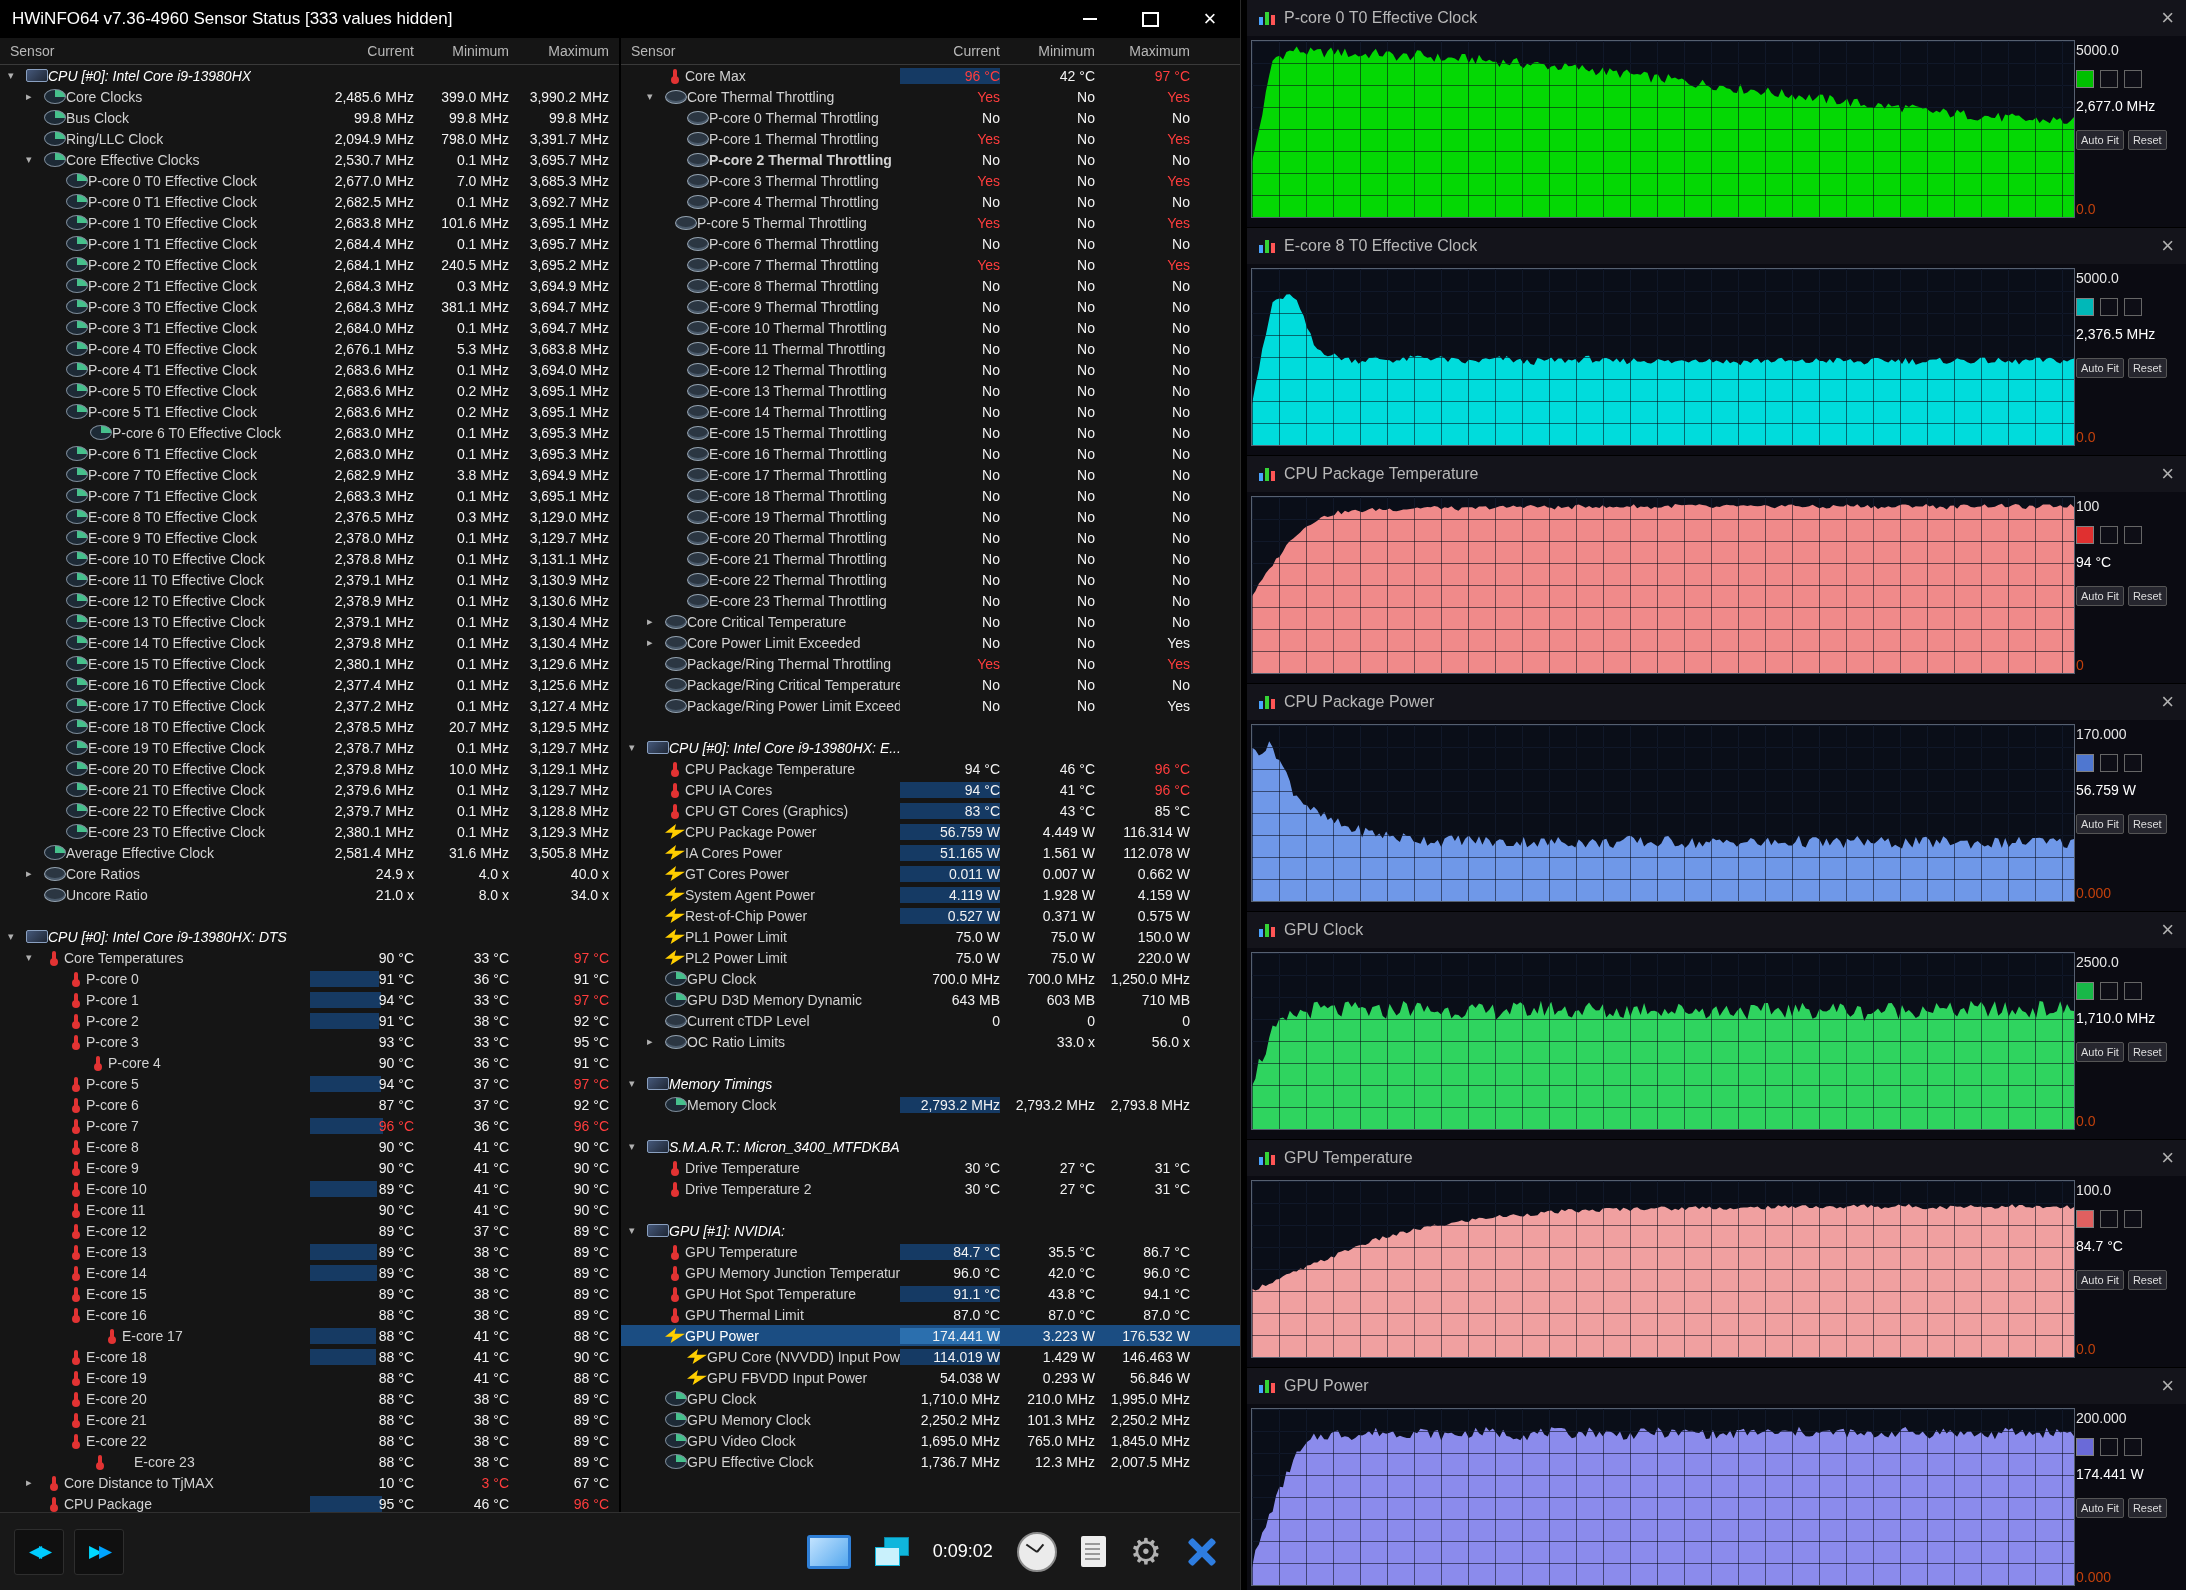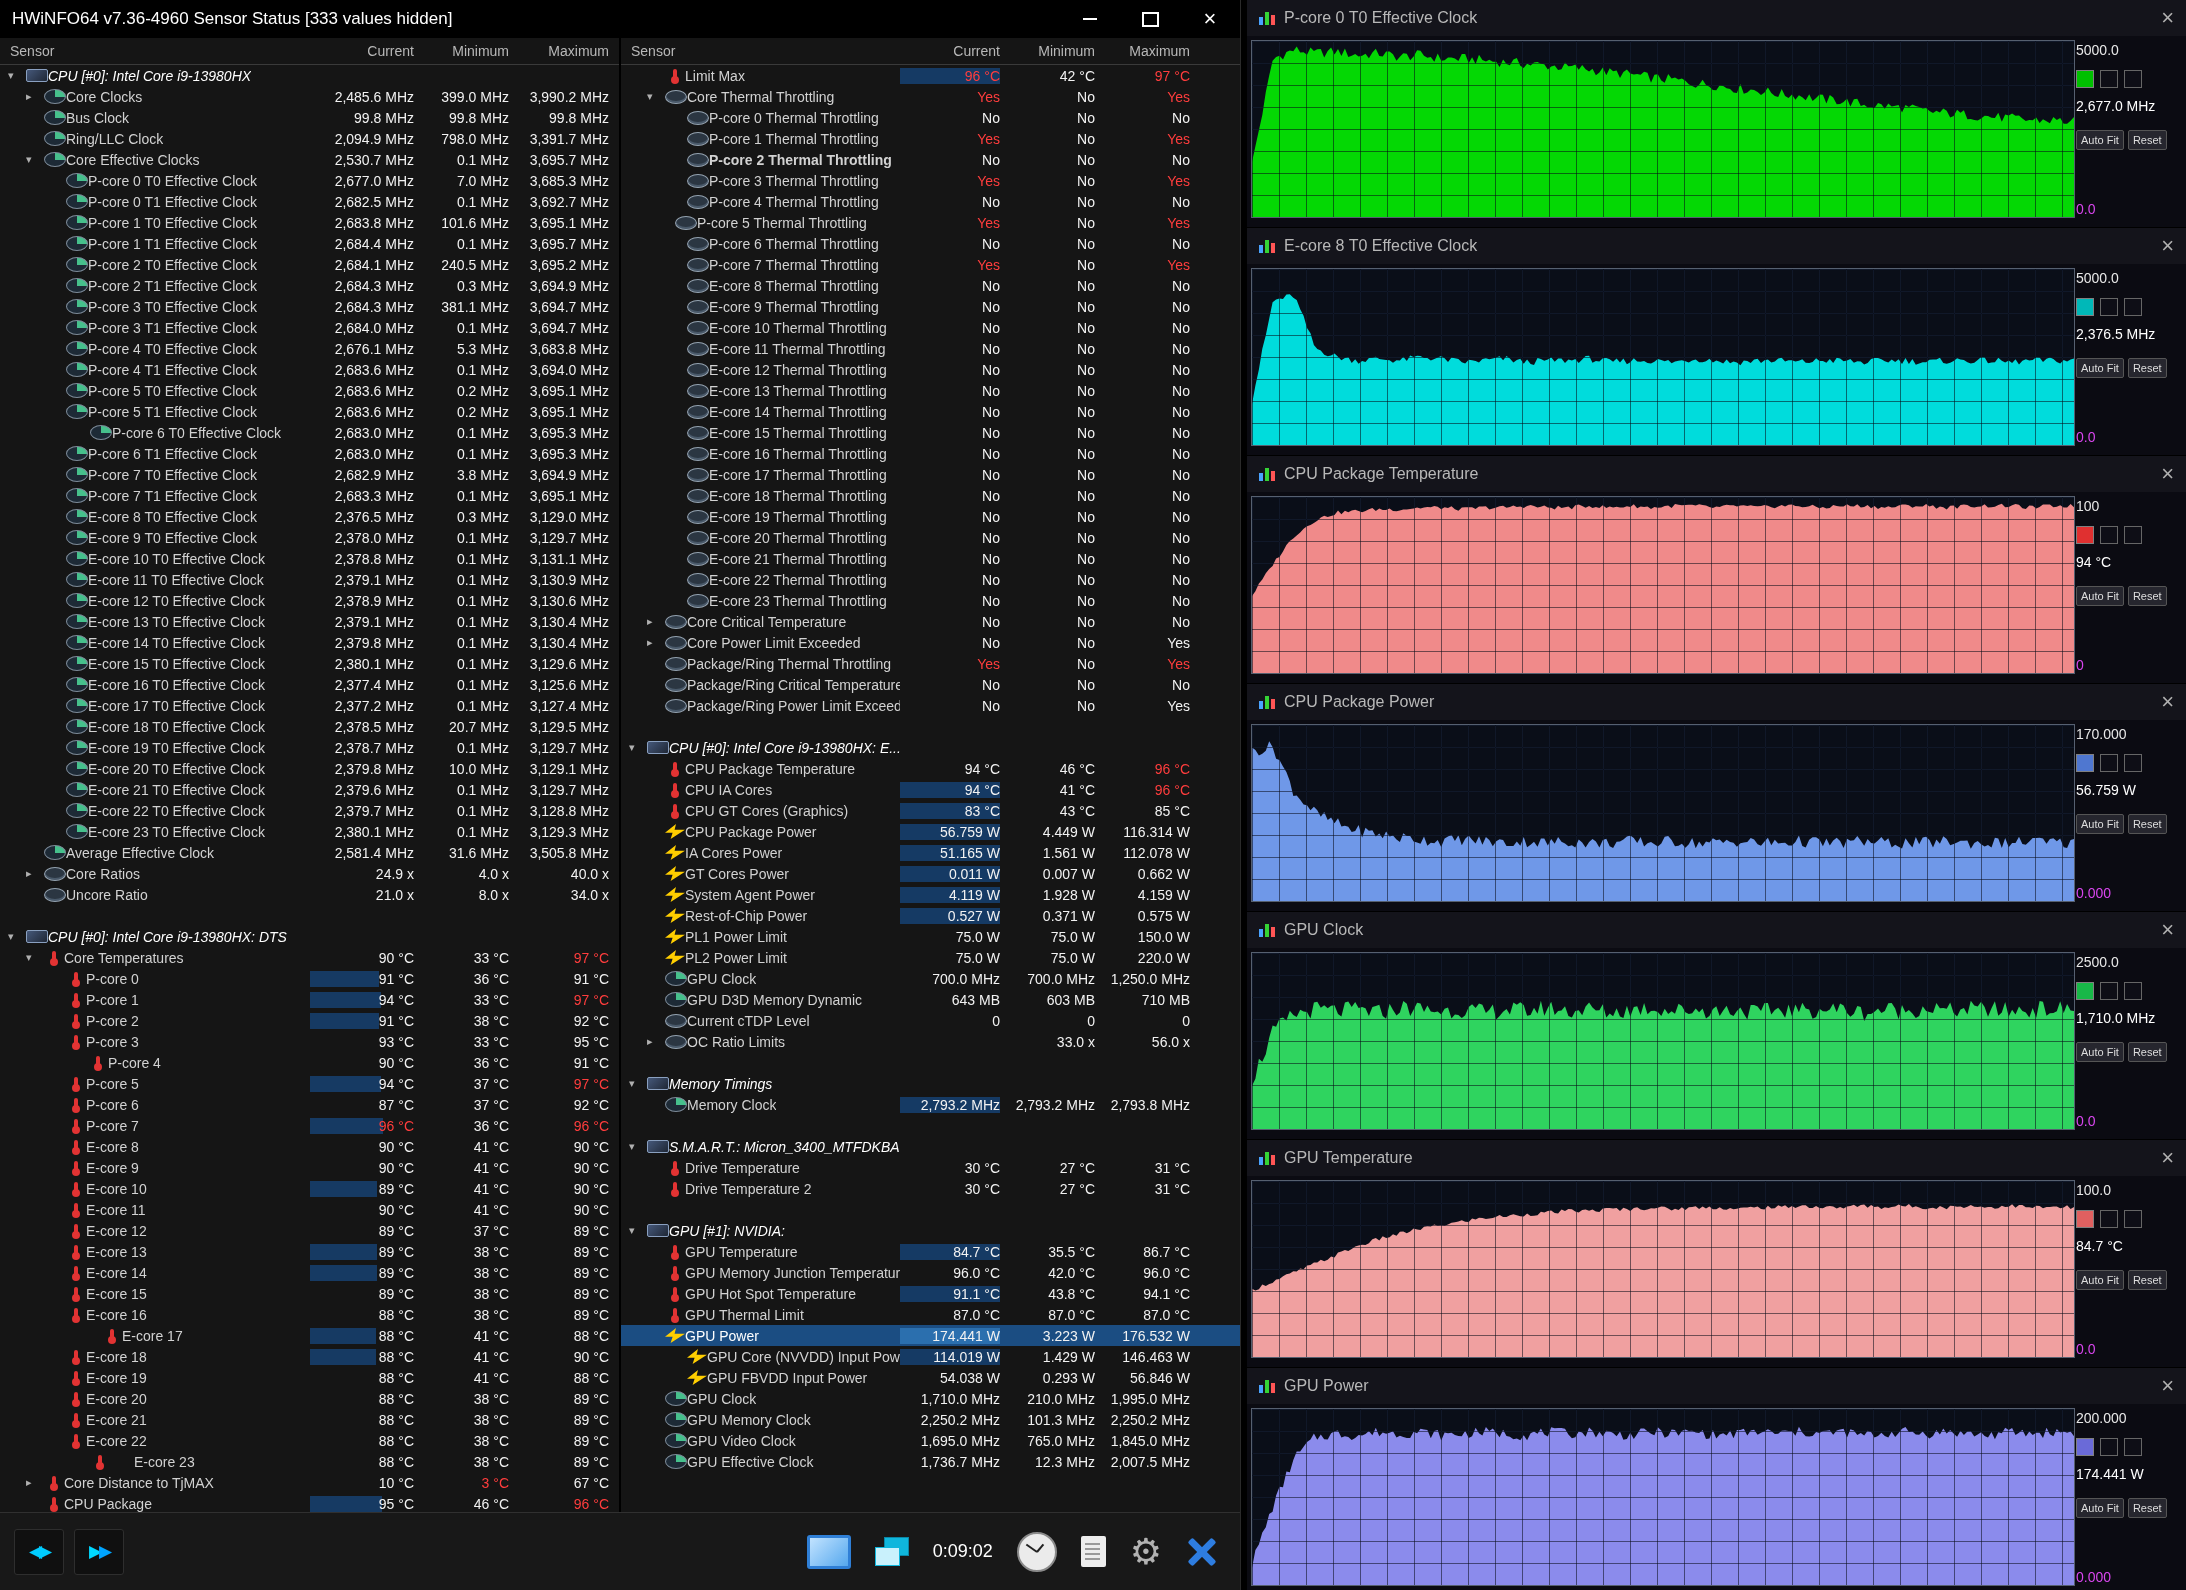--- a/index.html
+++ b/index.html
@@ -87,21 +87,21 @@
         background-image:repeating-linear-gradient(to right,rgba(6,10,22,.55) 0 1px,rgba(0,0,0,0) 1px 27px),
                          repeating-linear-gradient(to bottom,rgba(6,10,22,.55) 0 1px,rgba(0,0,0,0) 1px 22px);}
   .pside{position:absolute;right:0;top:38px;bottom:0;width:110px;padding:4px 0 0 8px;font-size:14px;}
   .ptop{color:#e8e8e8;}
   .pboxes{display:flex;gap:6px;margin-top:12px;}
   .swatch{width:16px;height:16px;border:1px solid #808080;display:block;}
   .cbox{width:16px;height:16px;border:1px solid #666;background:#0e0e16;display:block;}
   .pval{margin-top:10px;color:#fff;white-space:nowrap;}
   .pbtns{display:flex;gap:4px;margin-top:16px;}
   .pbtn{font-size:11px;padding:3px 4px;background:#26262e;color:#ddd;border:1px solid #555;border-radius:2px;font-family:"Liberation Sans",sans-serif;}
-  .pbot{position:absolute;bottom:10px;left:8px;color:#d946ef;}
+  .pbot{position:absolute;bottom:10px;left:8px;color:#c2410c;}
 </style>
 </head>
 <body>
 
 <div class="window">
   <div class="titlebar">
     <span class="title">HWiNFO64 v7.36-4960 Sensor Status [333 values hidden]</span>
     <span class="wbtn">
         <i class="minbar"></i>
       </span>
@@ -892,21 +892,21 @@
         <div class="val v2">Maximum</div>
       </div>
       <div id="tbody-right">
           <div class="trow">
             <div class="lab">
               <span class="chev"></span>
               <span class="icn ic-temp">
                 <i class="stem"></i>
                 <i class="bulb"></i>
               </span>
-              <span class="ltxt">Limit Max</span>
+              <span class="ltxt">Core Max</span>
             </div>
             <div class="val v0 red hl">96 °C</div>
             <div class="val v1">42 °C</div>
             <div class="val v2 red">97 °C</div>
           </div>
           <div class="trow">
             <div class="lab">
               <span class="chev">▾</span>
               <span class="icn ic-gauge"></span>
               <span class="ltxt">Core Thermal Throttling</span>

